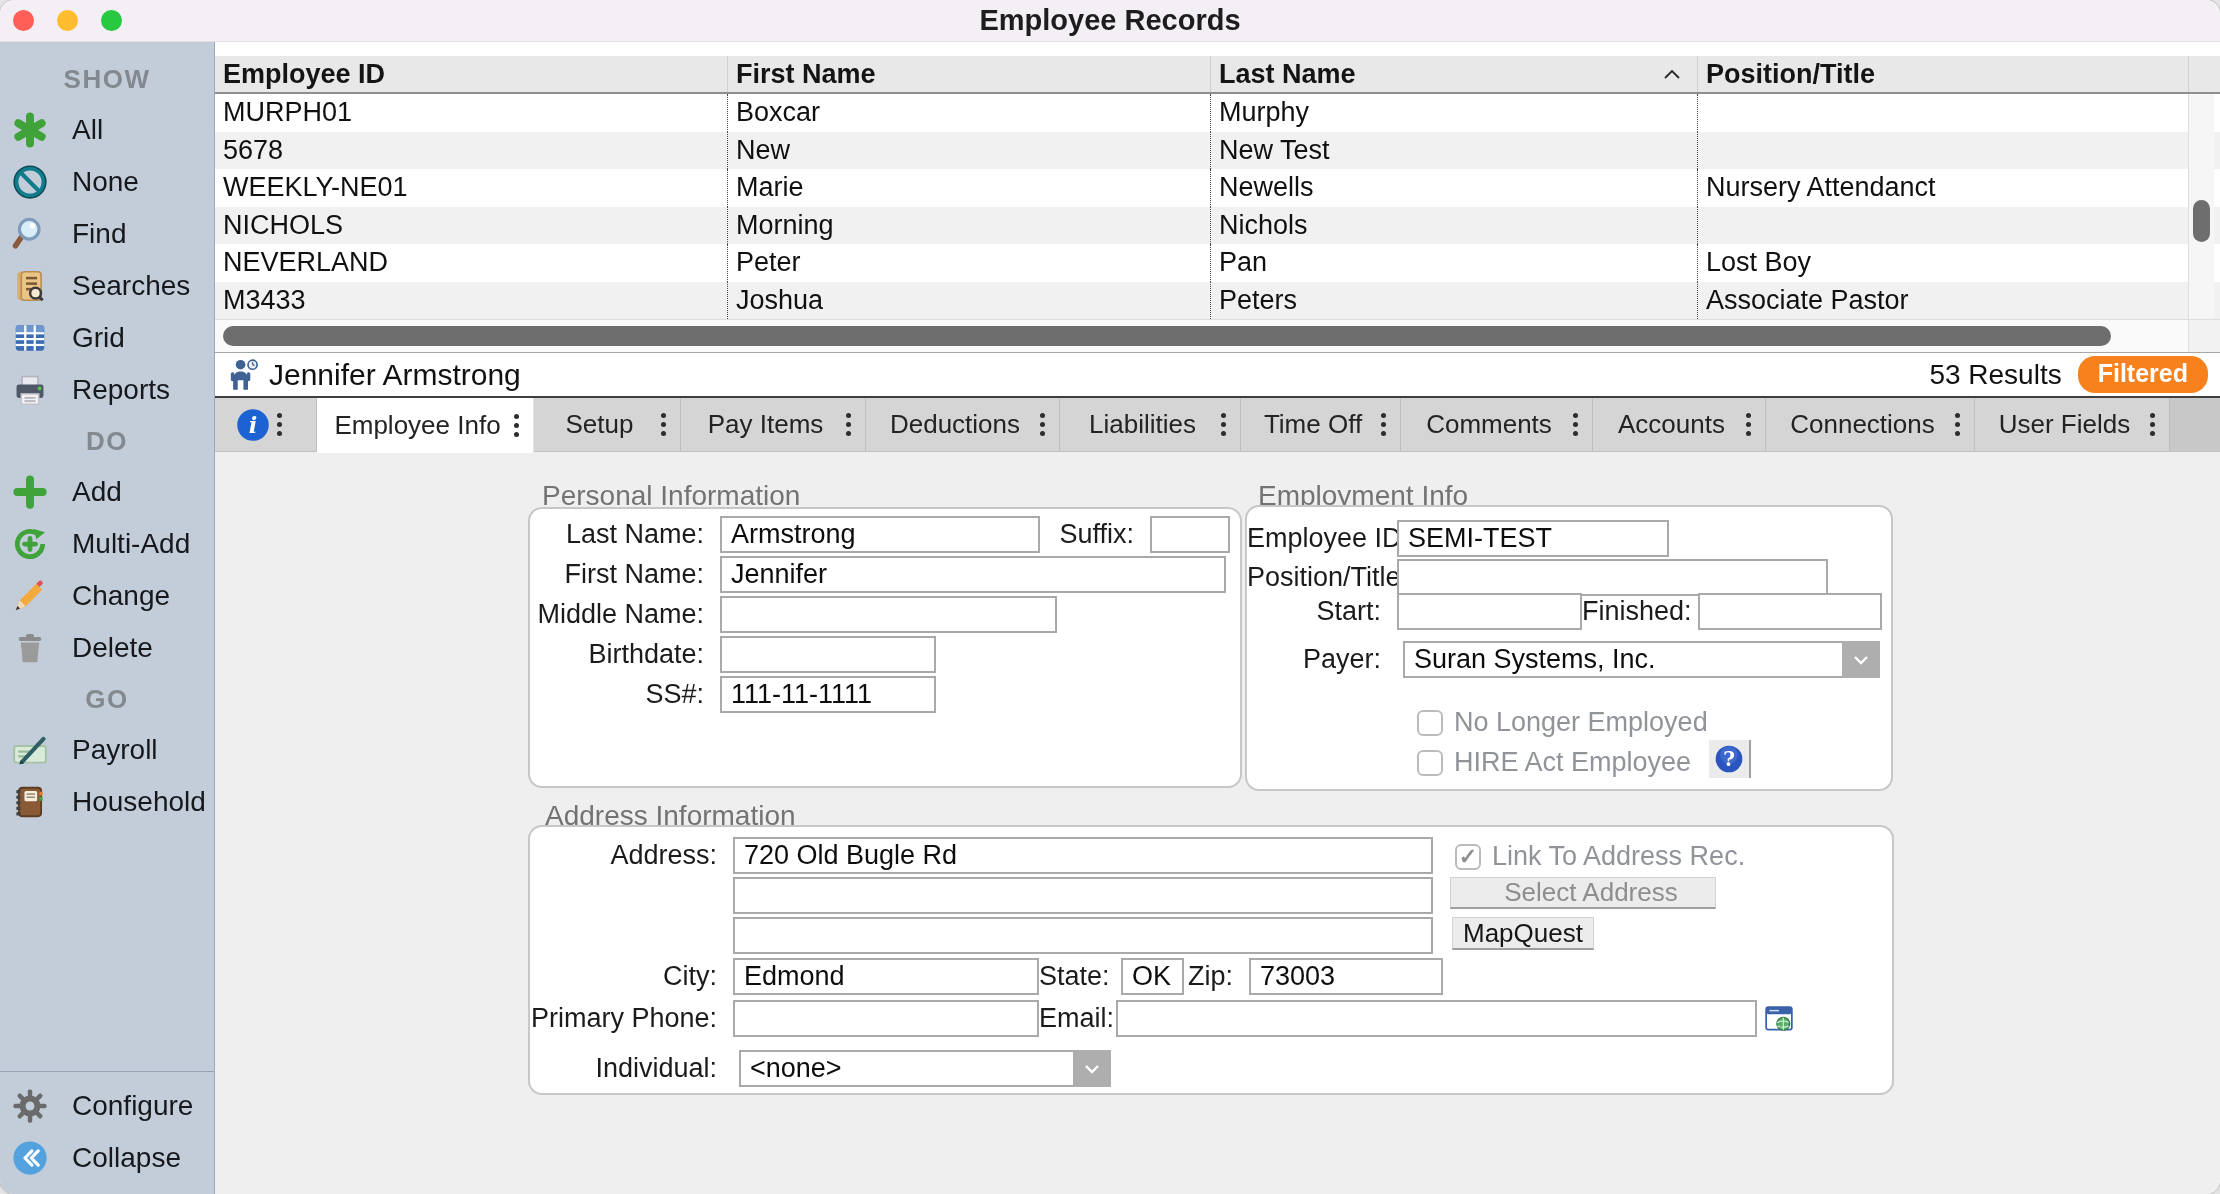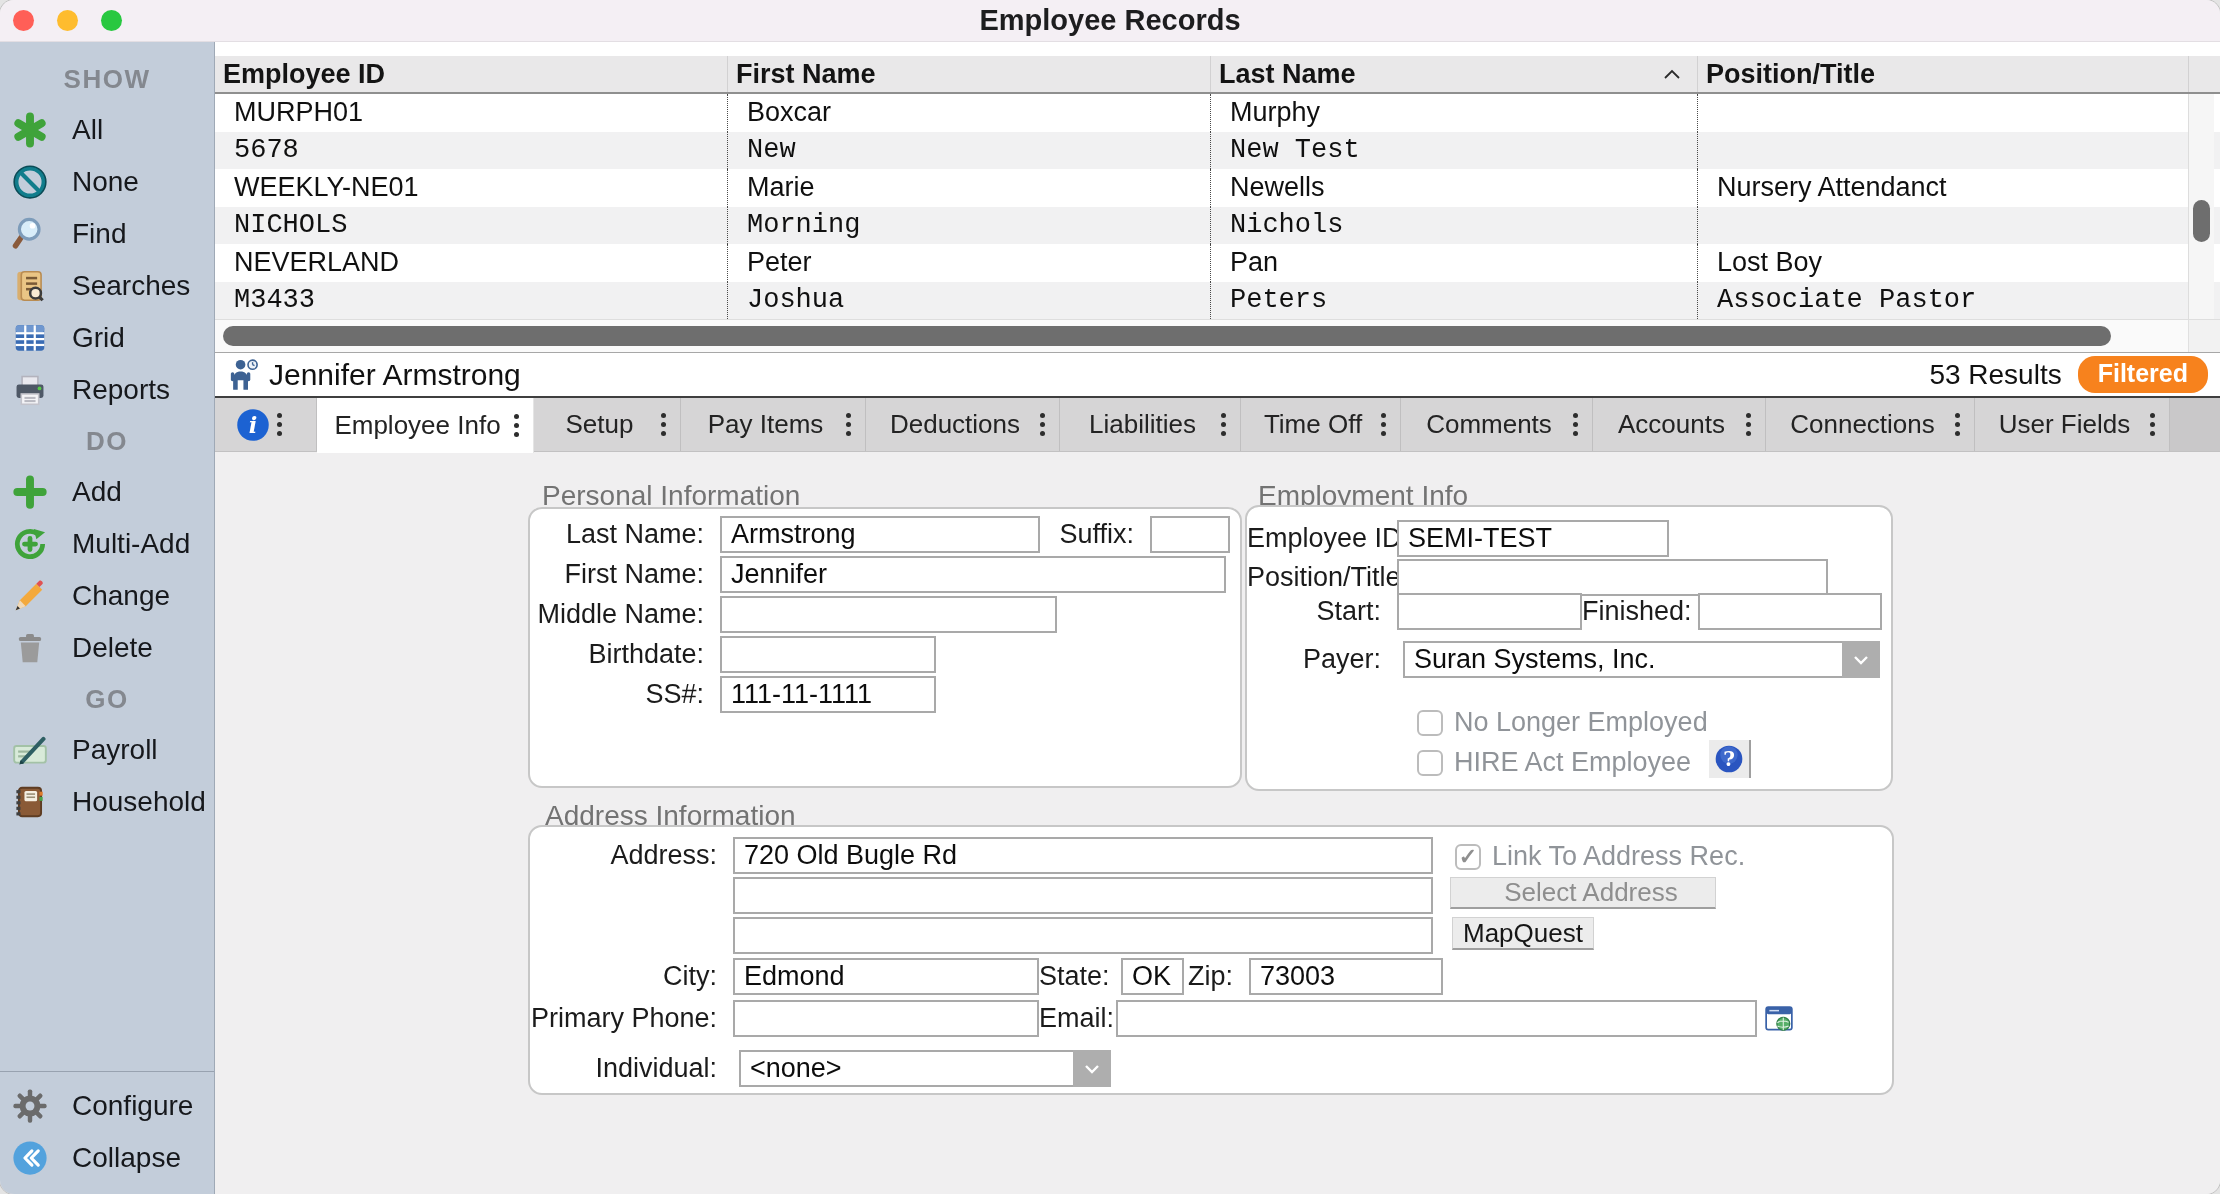--- a/index.html
+++ b/index.html
@@ -27,22 +27,22 @@
   svg { display:block; }
 
   
   .rightcol { flex:1; display:flex; flex-direction:column; min-width:0; }
   .tablewrap { background:#ffffff; padding-top:14px; flex:0 0 auto; }
   .thead { display:grid; grid-template-columns:512px 483px 487px 1fr 32px; background:#e9e8e9; border-bottom:2px solid #8f8f8f; height:38px; align-items:center; font-weight:700; font-size:27px; color:#141414; }
   .thead .th { padding-left:8px; height:100%; display:flex; align-items:center; border-left:1px solid #d2d1d2; overflow:hidden; }
   .thead .th:first-child { border-left:none; }
   .tbody { position:relative; }
   .trow { display:grid; grid-template-columns:512px 483px 487px 1fr 32px; height:37.5px; font-size:27px; color:#101010; align-items:center; background:#ffffff; }
-  .trow.alt { background:#f1f1f2;font-family:Liberation Mono, monospace; }
-  .trow .td { padding-left:19px; height:100%; display:flex; align-items:center; border-left:1px dotted #4a4a4a; overflow:hidden; white-space:nowrap; }
+  .trow.alt { background:#f1f1f2; }
+  .trow .td { padding-left:8px; height:100%; display:flex; align-items:center; border-left:1px dotted #4a4a4a; overflow:hidden; white-space:nowrap; }
   .trow .td:first-child { border-left:none; }
   .trow .td.nodot { border-left:none; }
   .sortglyph { margin-left:auto; margin-right:16px; flex:0 0 auto; }
   .vscroll-track { position:absolute; top:0; right:6px; width:26px; height:100%; background:#f6f6f6; border-left:1px solid #dddddd; }
   .vscroll-thumb { position:absolute; top:106px; left:4px; width:17px; height:42px; border-radius:9px; background:#6e6e6e; }
   .hscroll { height:33px; background:#fafafa; border-top:1px solid #dedede; display:flex; }
   .hscroll-track { flex:1; position:relative; }
   .hscroll-thumb { position:absolute; top:6px; left:8px; width:1888px; height:20px; border-radius:10px; background:#6e6e6e; }
   .hscroll-corner { width:32px; background:#f2f2f2; border-left:1px solid #e0e0e0; }
 

